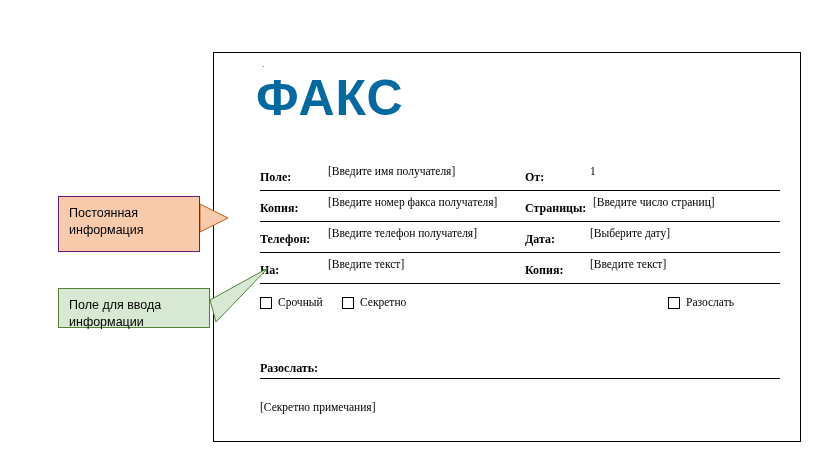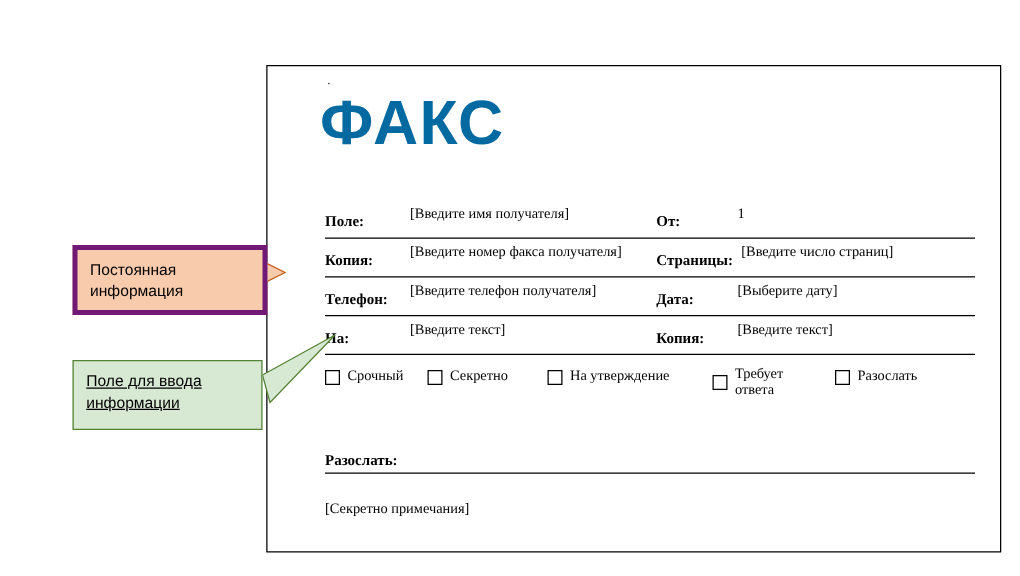--- a/index.html
+++ b/index.html
@@ -154,33 +154,32 @@
     box-sizing: border-box;
     padding: 8px 10px;
     font-size: 12.5px;
     line-height: 1.35;
     color: #000000;
     font-family: "Liberation Sans", sans-serif;
   }
   .callout-1 {
     left: 58px;
     top: 196px;
-    width: 156px;
+    width: 142px;
     height: 56px;
     background: #f8cbad;
-    border: 4px solid #701a75;
+    border: 1px solid #701a75;
   }
   .callout-2 {
     left: 58px;
     top: 288px;
     width: 152px;
-    height: 56px;
+    height: 40px;
     background: #d8e9d3;
     border: 1px solid #548235;
-    text-decoration: underline;
   }
   
   .arrows {
     position: absolute;
     left: 0; top: 0;
     width: 816px; height: 461px;
     pointer-events: none;
   }
 </style>
 </head>
@@ -222,26 +221,20 @@
       <span class="val val-b-wide">[Введите текст]</span>
     </div>
 
     <div class="check-row">
       <span class="chk-item" style="left:0px;">
         <span class="chk-box"></span><span class="chk-label">Срочный</span>
       </span>
       <span class="chk-item" style="left:82px;">
         <span class="chk-box"></span><span class="chk-label">Секретно</span>
       </span>
-      <span class="chk-item" style="left:178px;">
-        <span class="chk-box"></span><span class="chk-label">На утверждение</span>
-      </span>
-      <span class="chk-item" style="left:310px;">
-        <span class="chk-box"></span><span class="chk-label two-line">Требует ответа</span>
-      </span>
       <span class="chk-item" style="left:408px;">
         <span class="chk-box"></span><span class="chk-label">Разослать</span>
       </span>
     </div>
 
     <div class="notes-label">Разослать:</div>
     <div class="notes-rule"></div>
     <div class="notes-value">[Секретно примечания]</div>
   </div>
 

